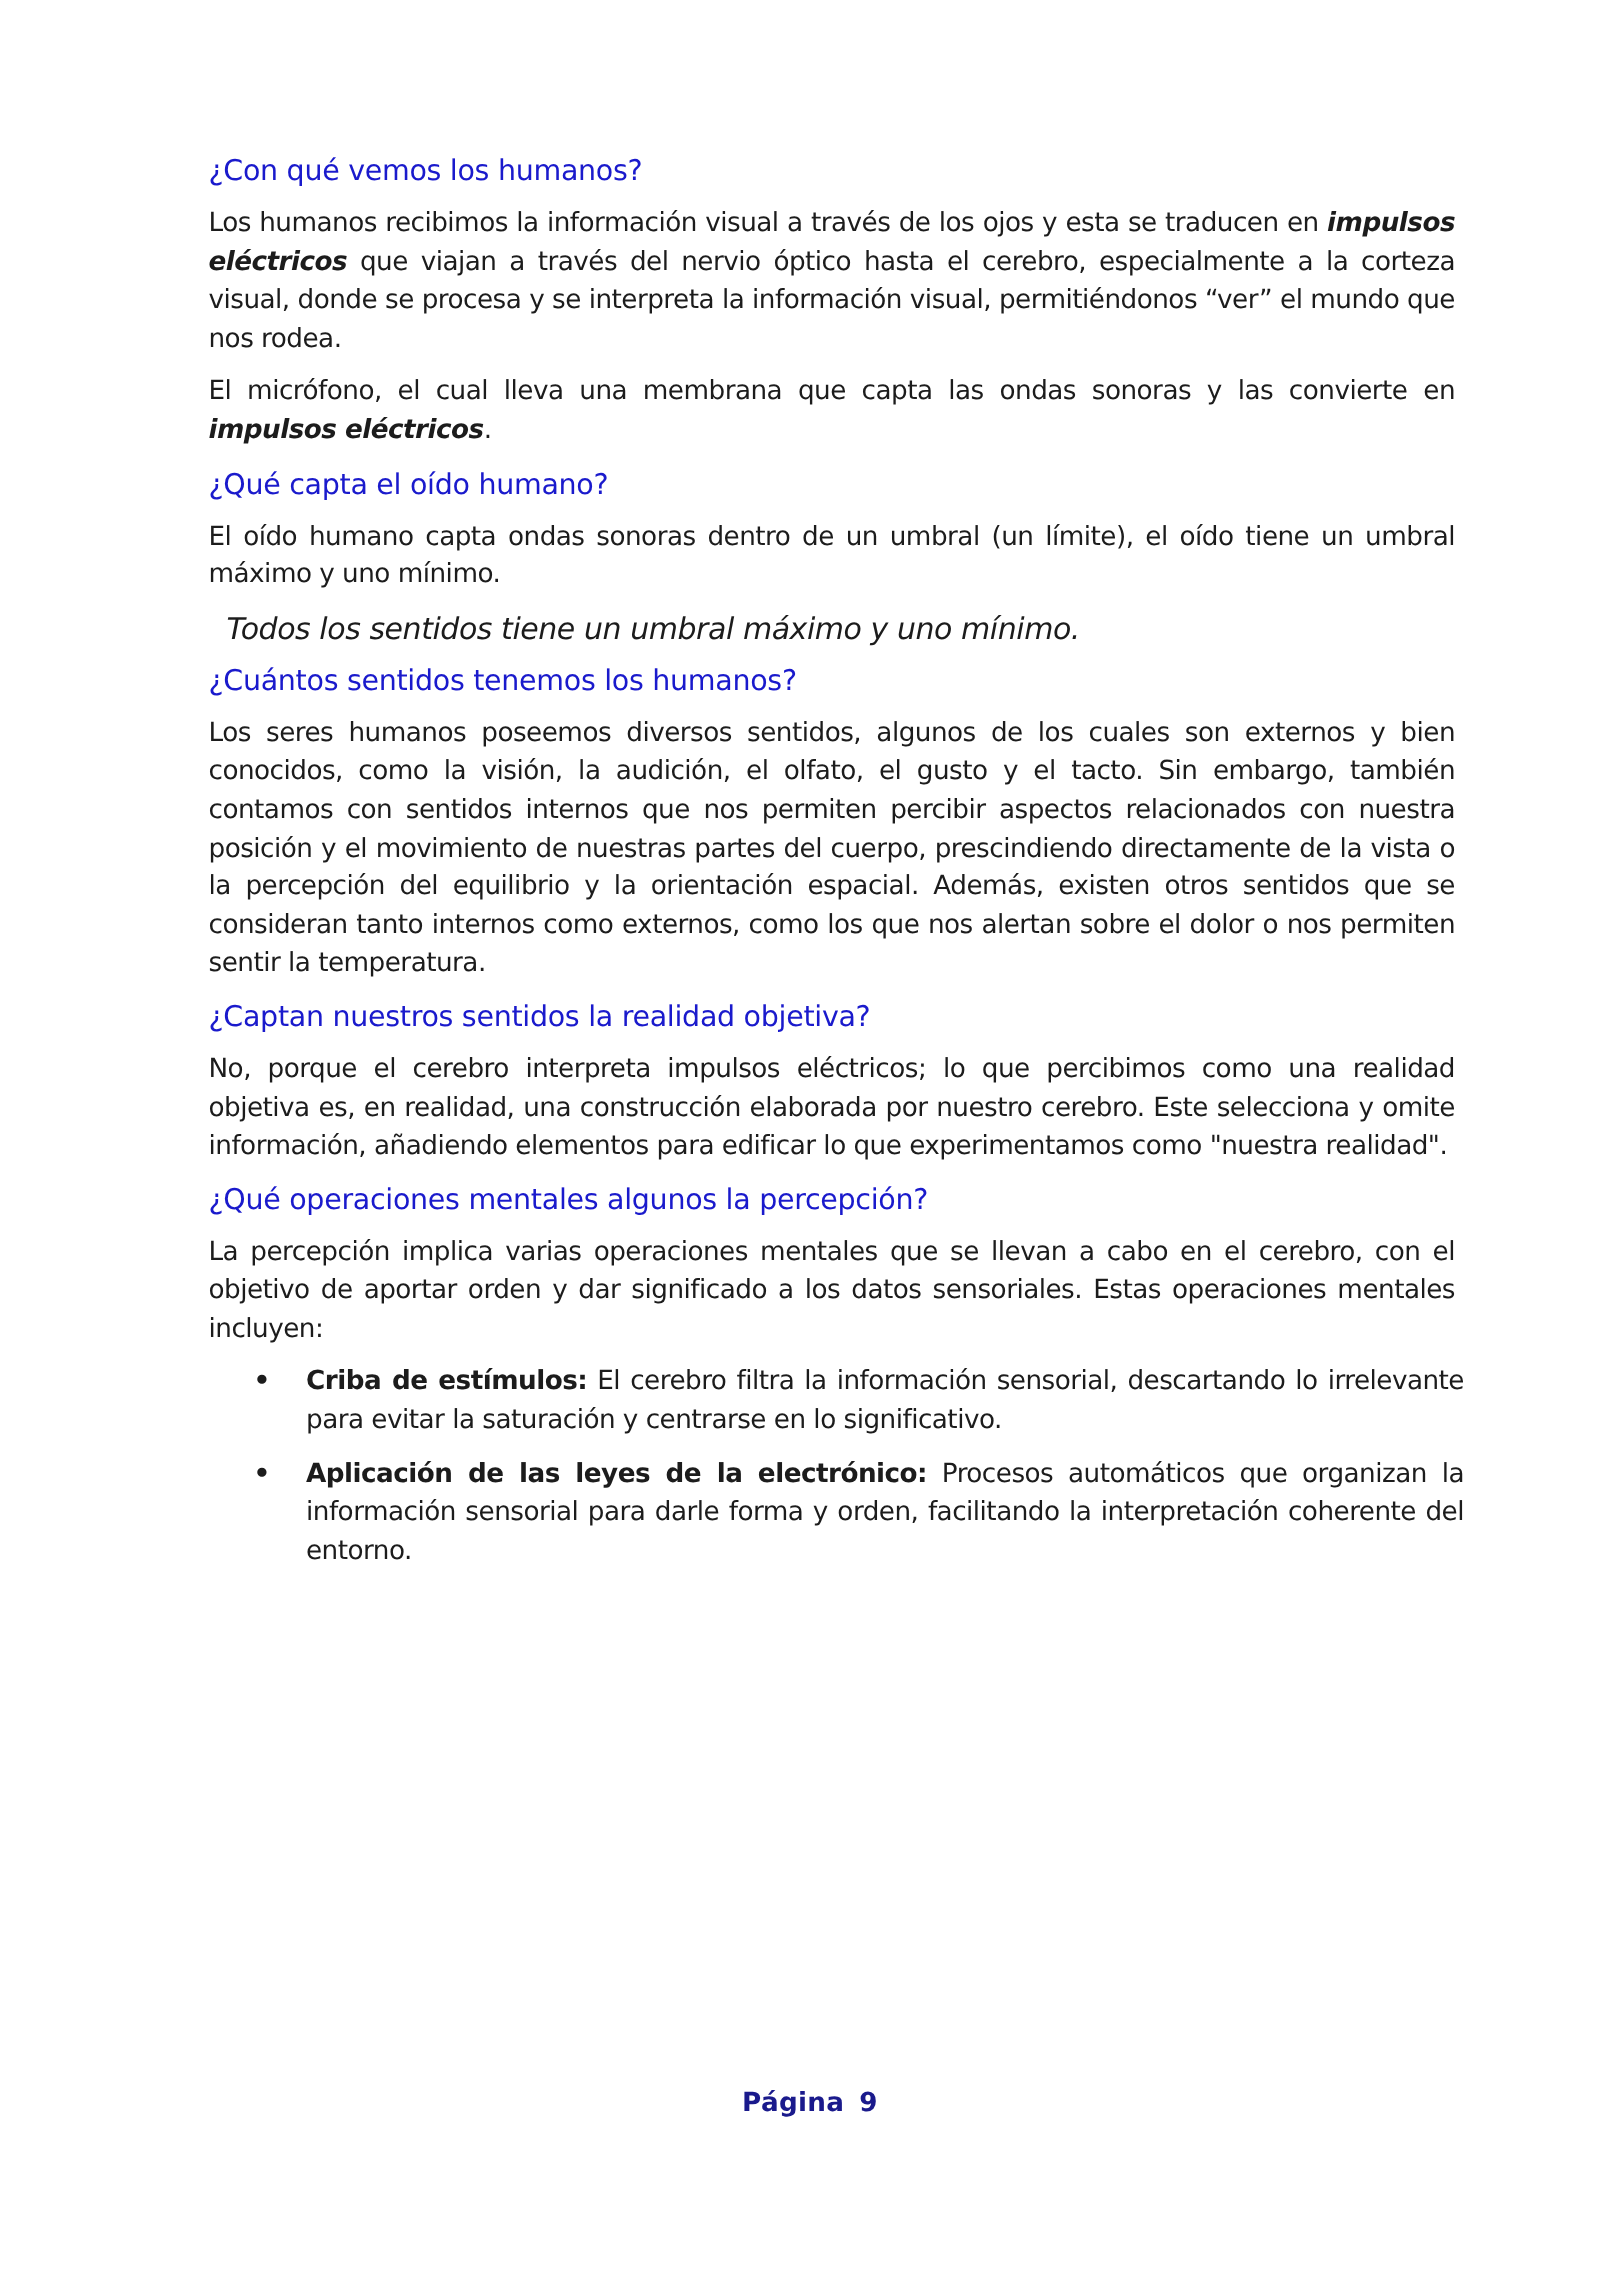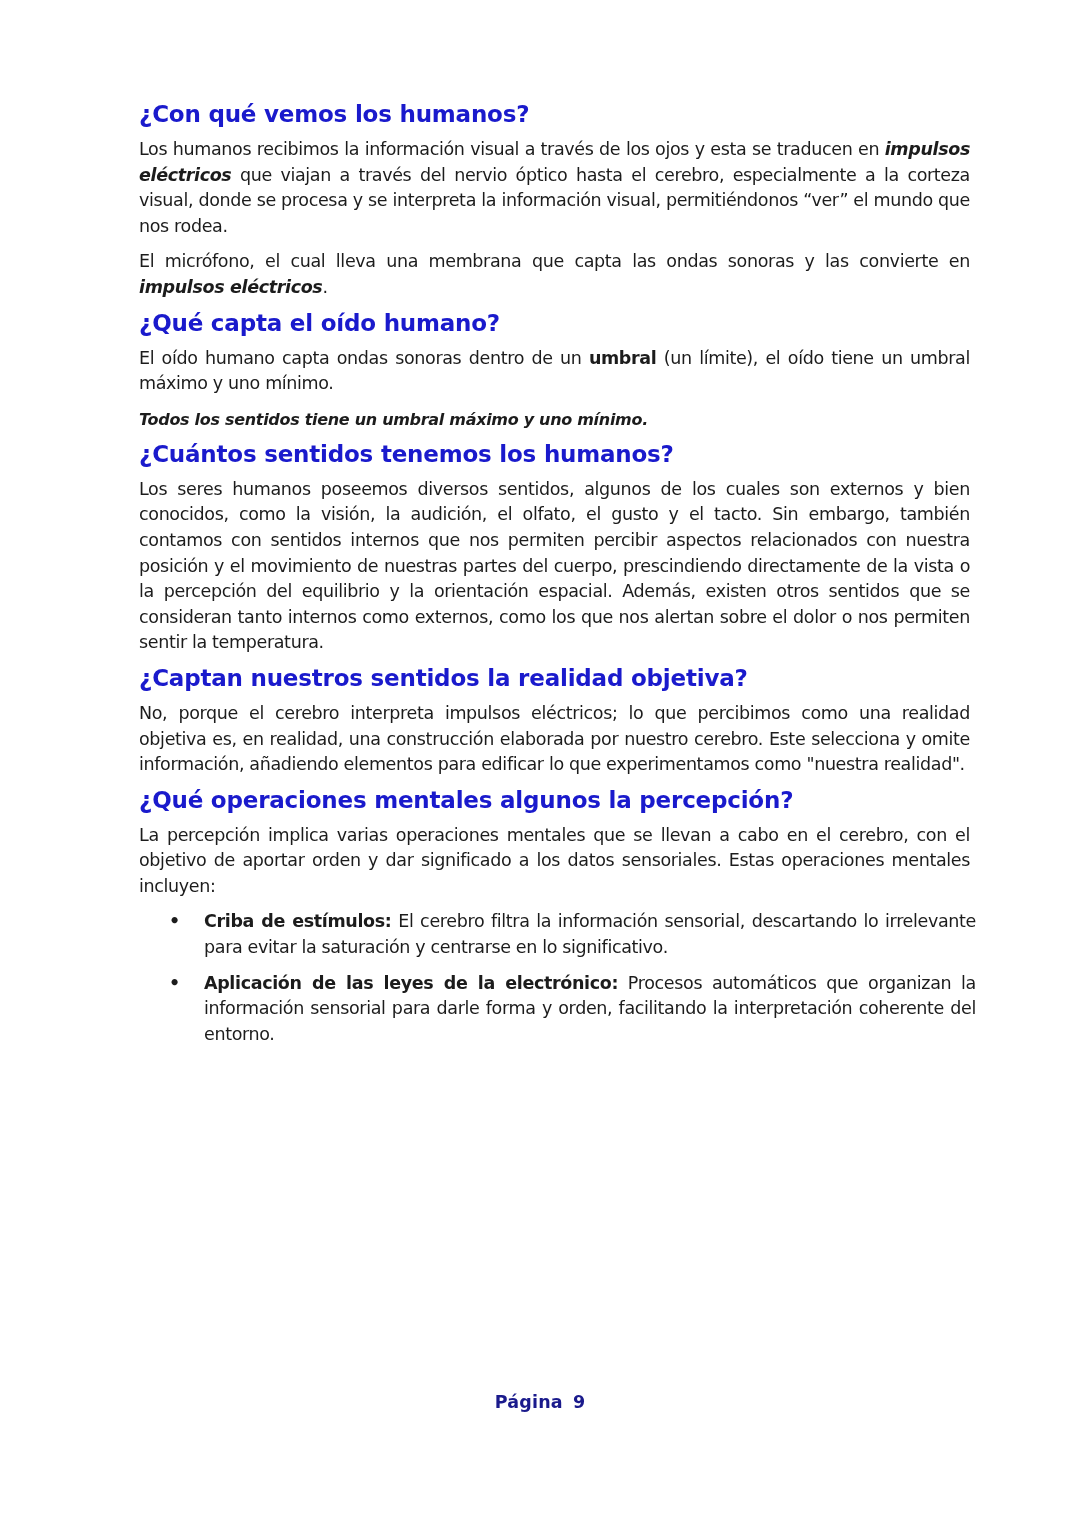--- a/index.html
+++ b/index.html
@@ -5,32 +5,32 @@
     html, body { margin: 0; padding: 0; background: #ffffff; }
     body {
       width: 1080px; height: 1527px; position: relative; overflow: hidden;
       font-family: "DejaVu Sans", sans-serif;
       color: #1c1c1c;
     }
     .page {
       position: absolute; left: 139px; top: 102px; width: 837px;
     }
     .q {
-      font-size: 23px; font-weight: bold; color: #1a1acc;
+      font-size: 19px; font-weight: normal; color: #1a1acc;
       margin: 0 0 10px 0; line-height: 25px; letter-spacing: -0.2px;
     }
     .p {
       font-size: 17.5px; line-height: 25.6px; text-align: justify;
       margin: 0 6px 10px 0; letter-spacing: -0.35px;
     }
-    .p b { font-weight: bold; }
+    .p b { font-weight: normal; }
     .bi { font-weight: bold; font-style: italic; }
     .note {
-      font-size: 16px; font-weight: bold; font-style: italic;
-      line-height: 25px; margin: 0 0 10px 0; letter-spacing: -0.3px;
+      font-size: 20px; font-weight: normal; font-style: italic;
+      line-height: 25px; margin: 0 0 10px 12px; letter-spacing: -0.3px;
     }
     ul.bullets { list-style: none; margin: 0 0 10px 0; padding: 0; }
     ul.bullets li {
       position: relative; padding-left: 65px; margin-bottom: 10px;
       font-size: 17.5px; line-height: 25.6px; text-align: justify; letter-spacing: -0.35px;
     }
     ul.bullets li .dot {
       position: absolute; left: 30px; top: 0; font-weight: bold;
     }
     .footer {

